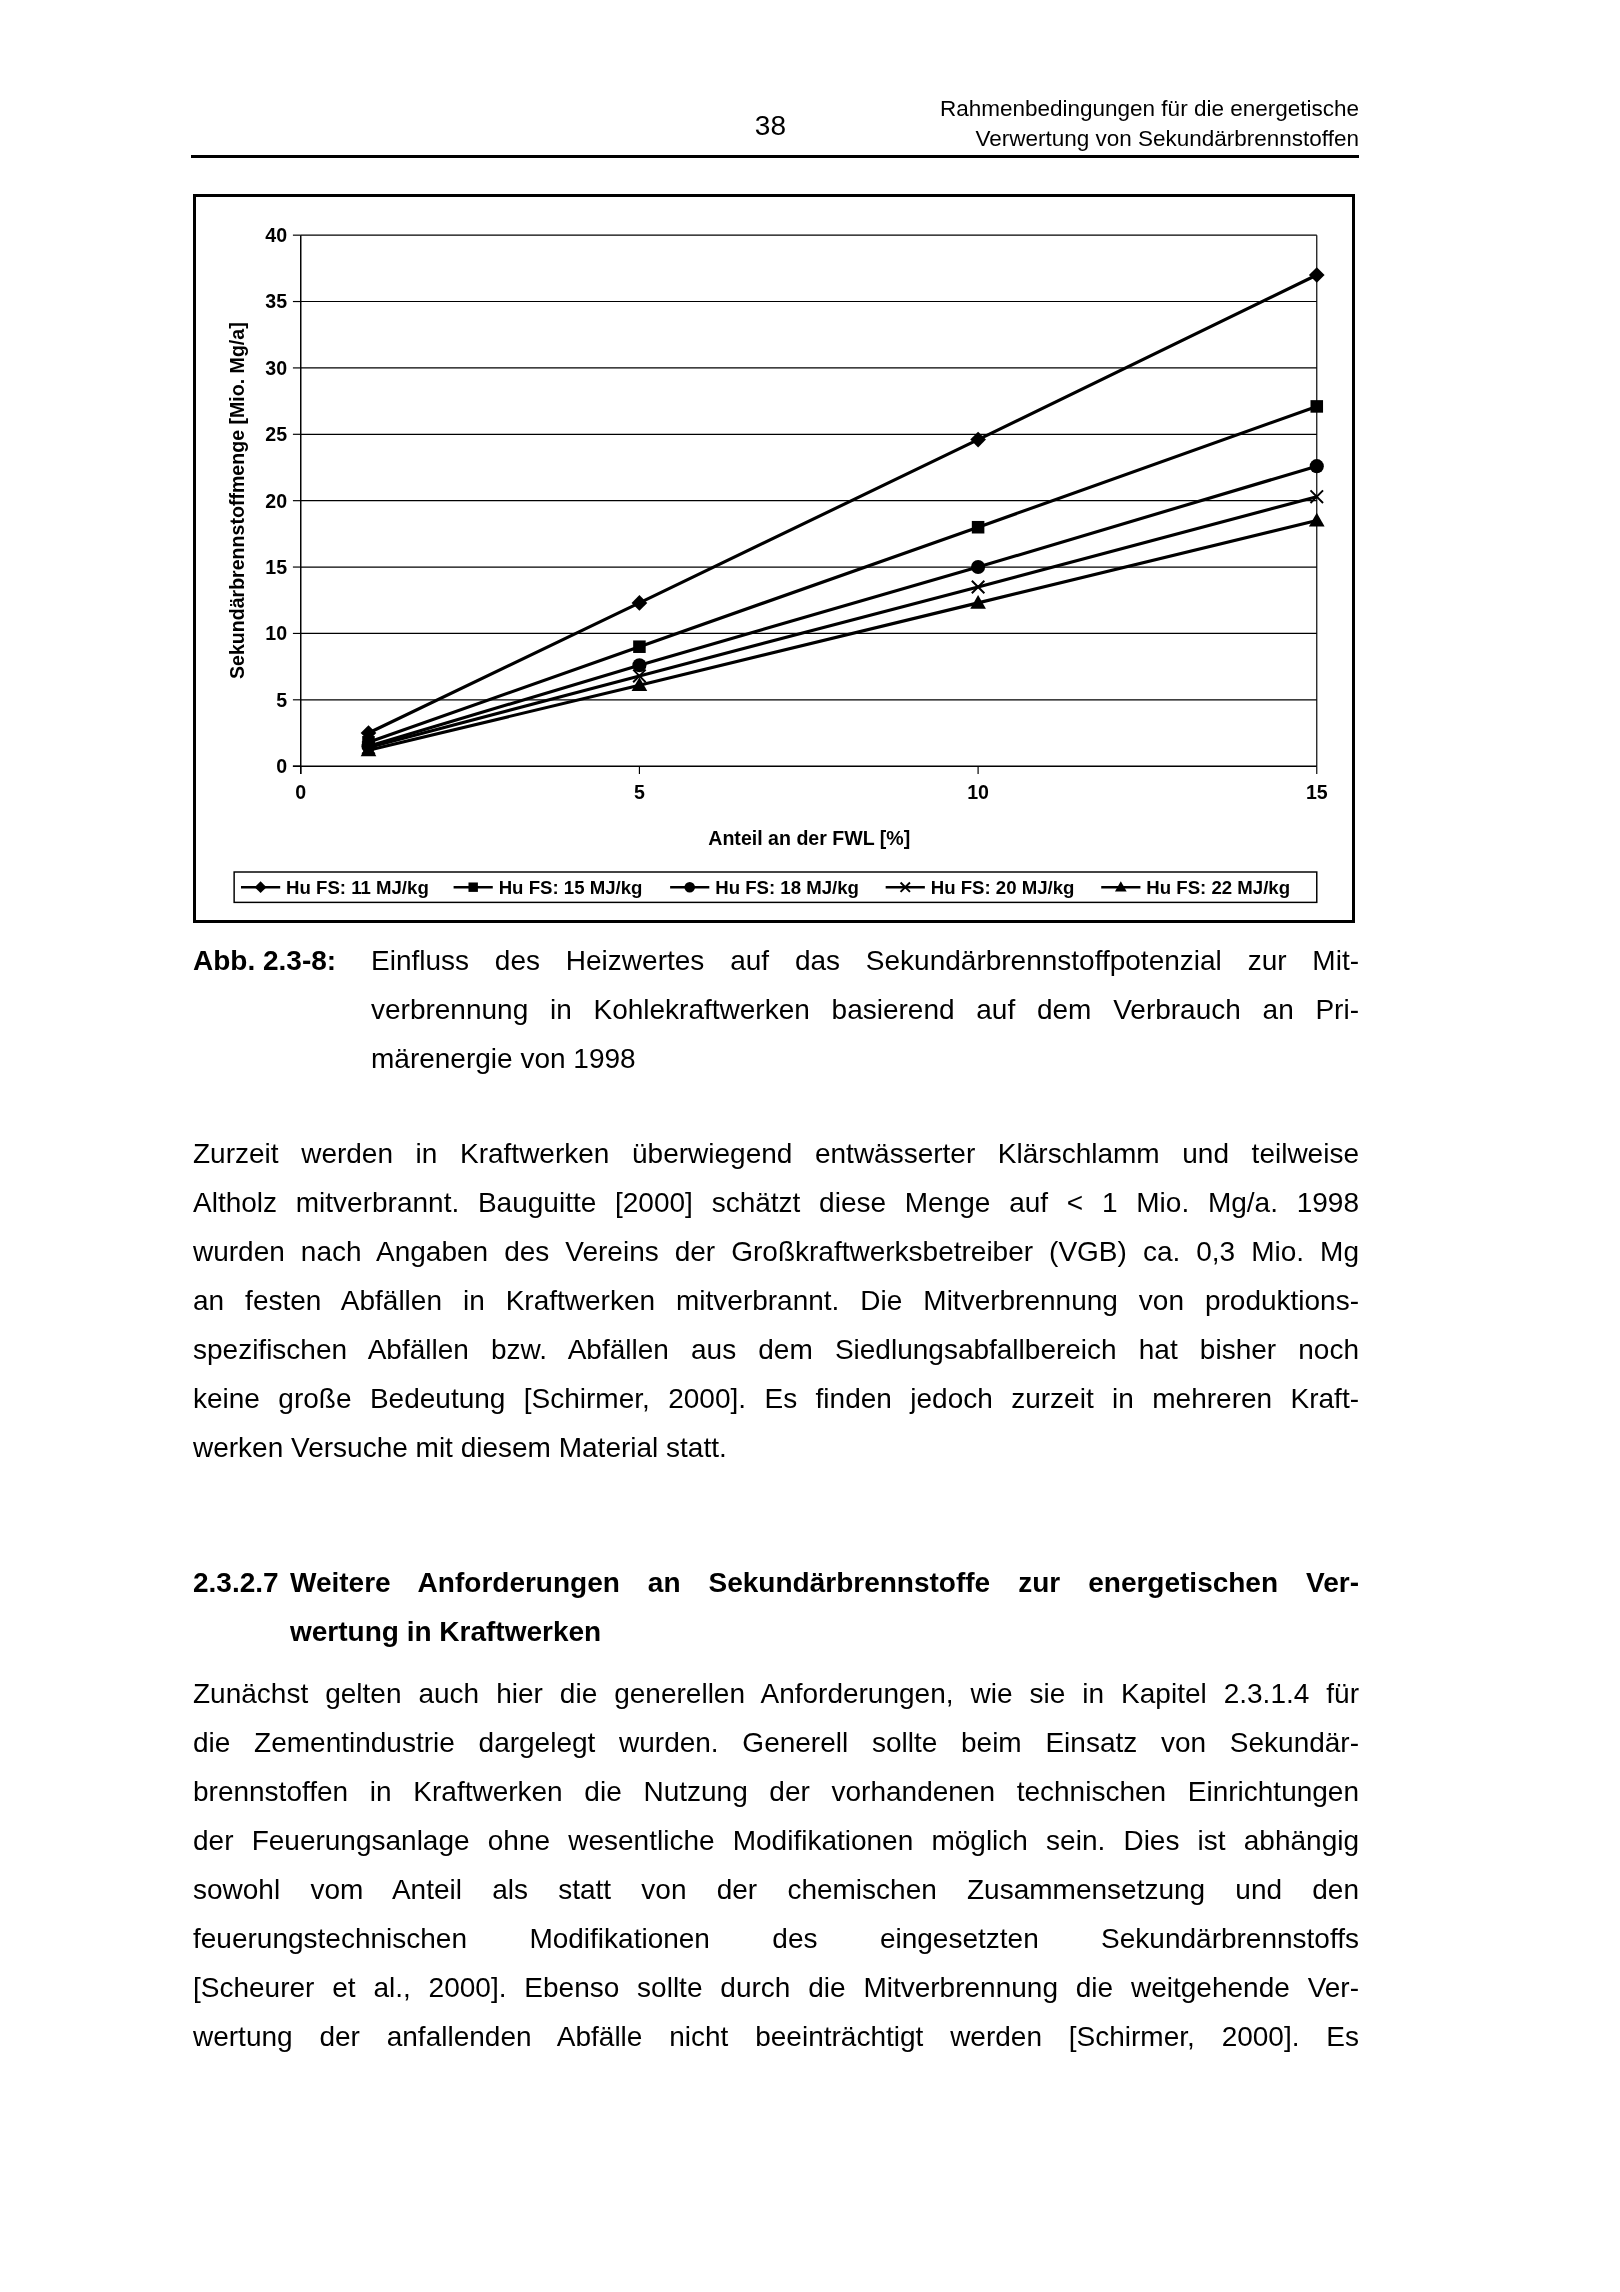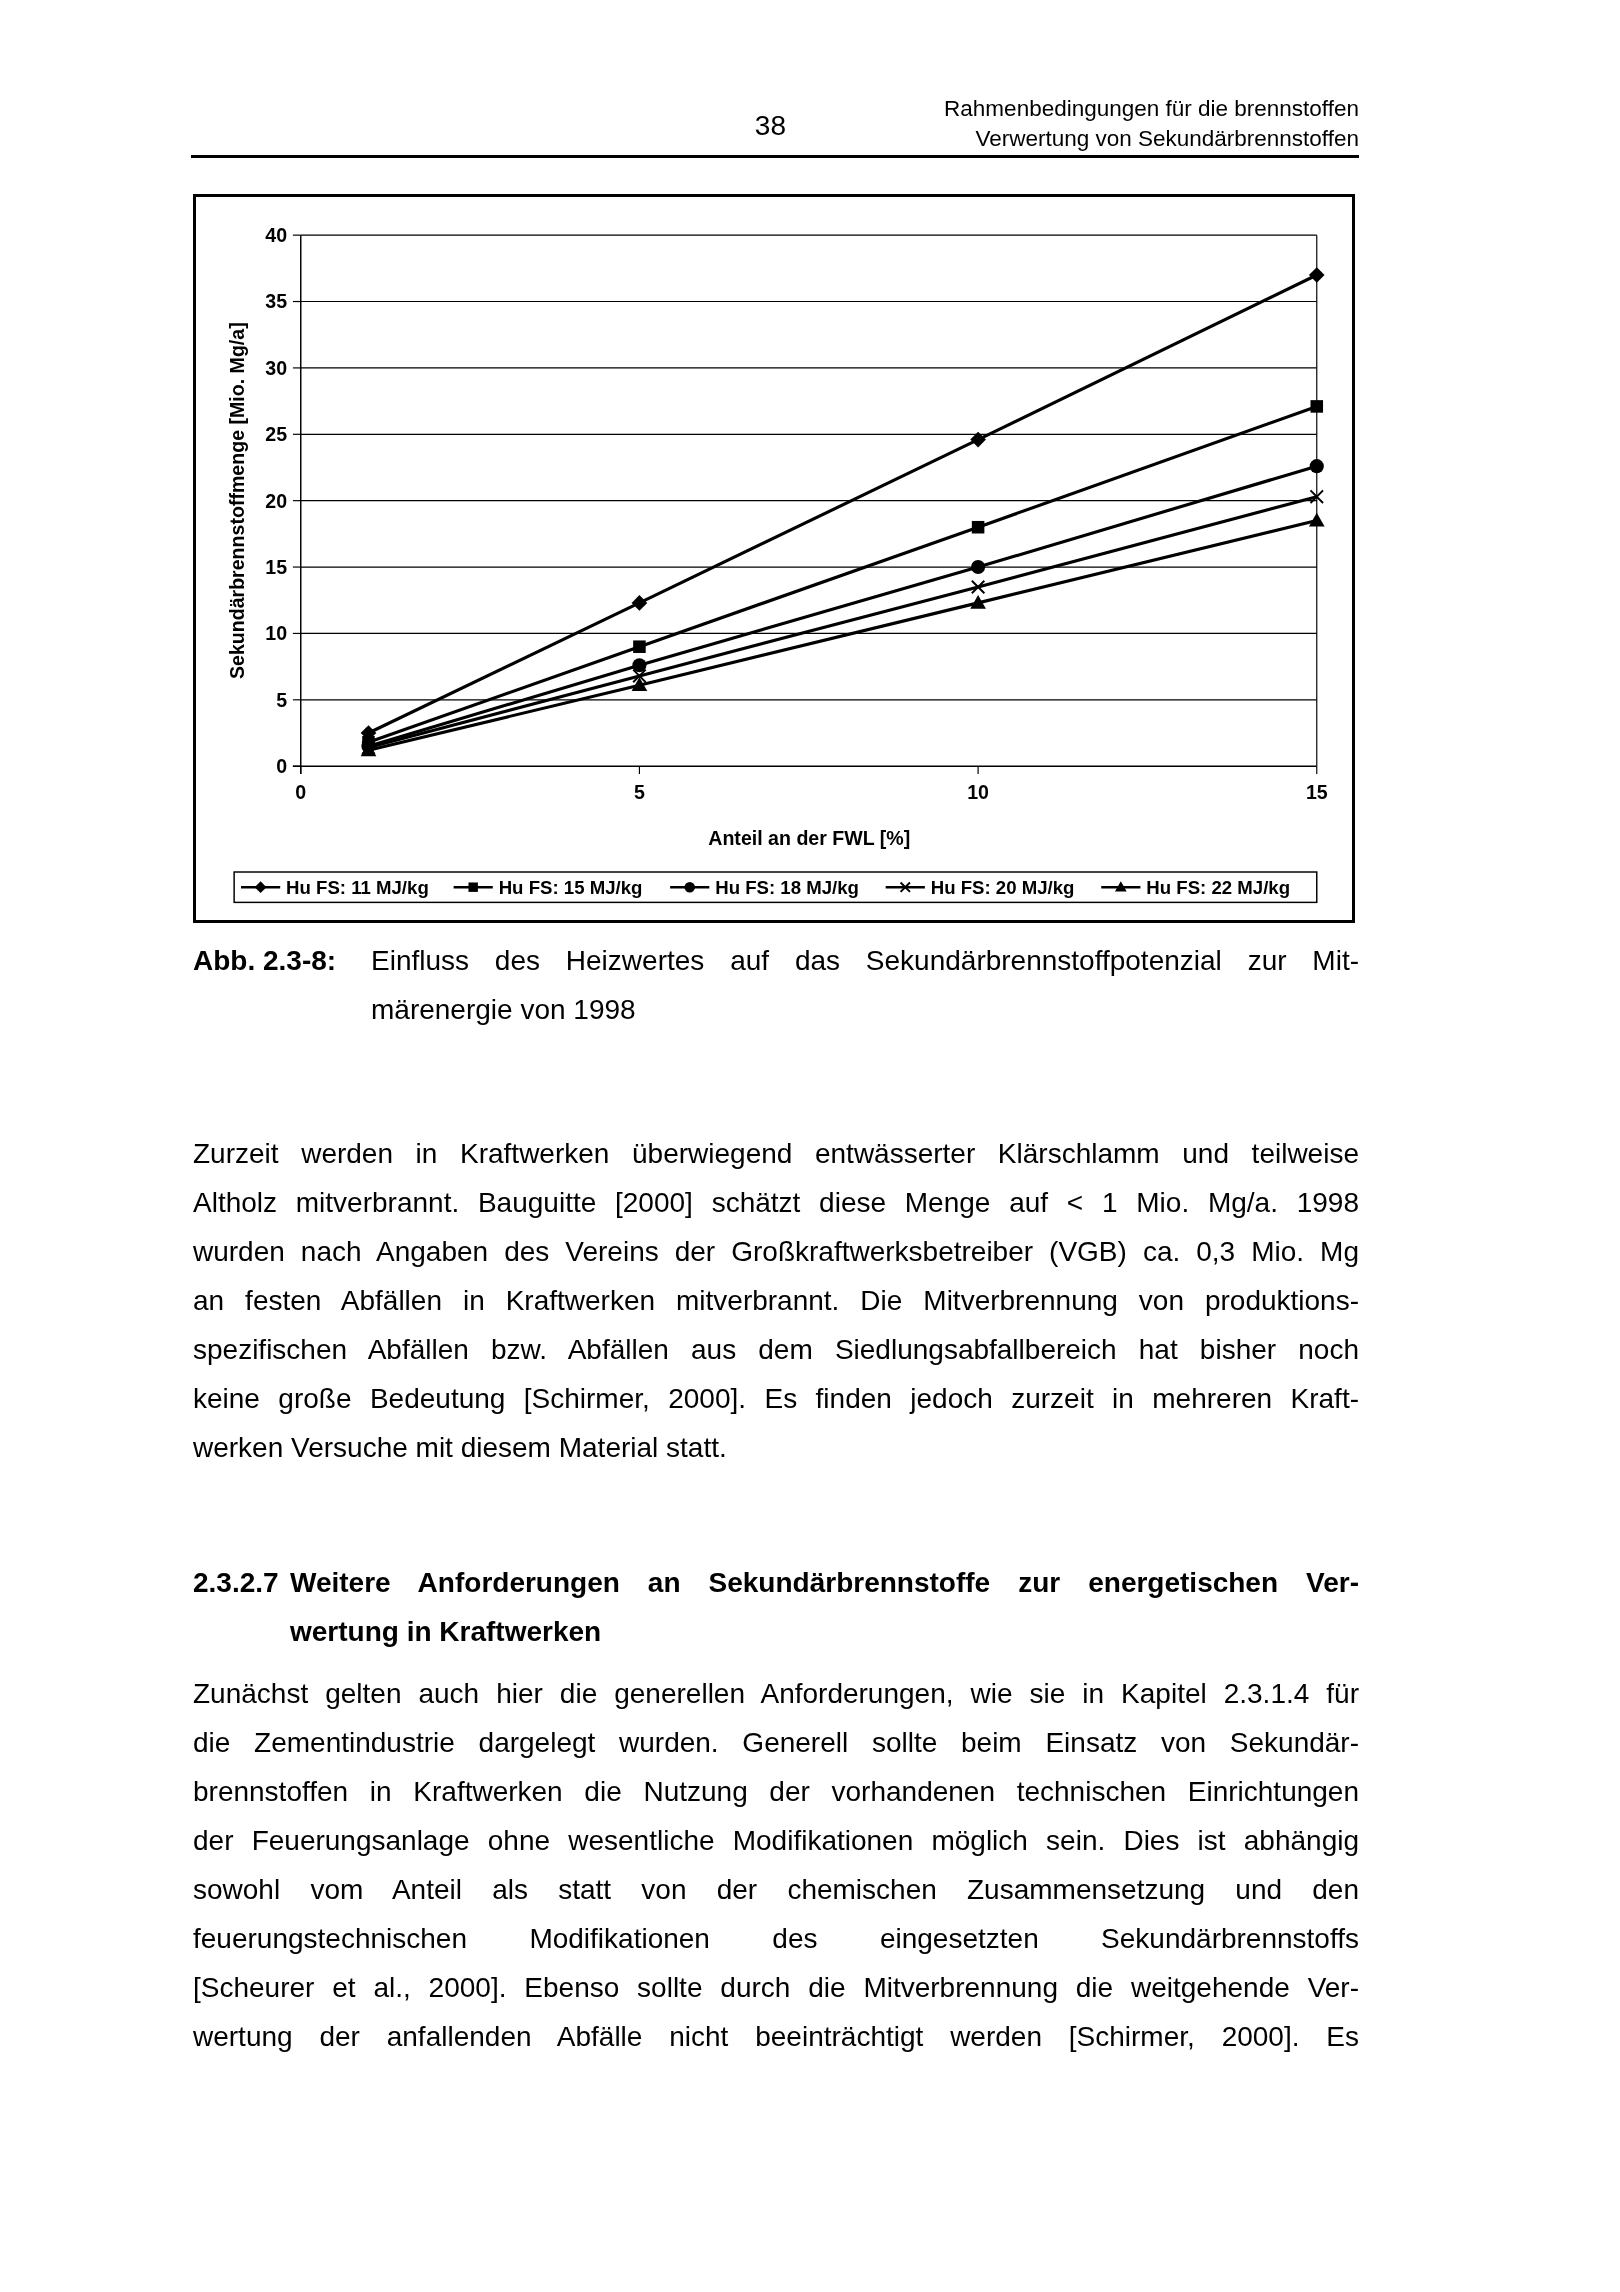--- a/index.html
+++ b/index.html
@@ -28,21 +28,21 @@
   .para2 { top: 1669px; }
   .line { display: block; text-align: justify; text-align-last: justify; }
   .line.last { text-align-last: left; }
 </style>
 </head>
 <body>
 
 <div class="page-header">
   <div class="page-number">38</div>
   <div class="running-head">
-    <div>Rahmenbedingungen für die brennstoffen</div>
+    <div>Rahmenbedingungen für die energetische</div>
     <div>Verwertung von Sekundärbrennstoffen</div>
   </div>
 </div>
 <div class="header-rule"></div>
 
 <div class="figure">
   <svg id="chart" width="1162" height="729" xmlns="http://www.w3.org/2000/svg" viewBox="0 0 1186 744">
     <g id="grid">
         <line x1="111" x2="1148" y1="517.25" y2="517.25" stroke="#000" stroke-width="1.2"></line>
         <line x1="111" x2="1148" y1="449.5" y2="449.5" stroke="#000" stroke-width="1.2"></line>
@@ -151,20 +151,21 @@
           <text x="974" y="715.5" class="legend-text">Hu FS: 22 MJ/kg</text>
         </g>
       </g>
   </svg>
 </div>
 
 <div class="caption">
   <span class="caption-label">Abb. 2.3-8:</span>
   <div class="caption-text">
     <span class="line">Einfluss des Heizwertes auf das Sekundärbrennstoffpotenzial zur Mit-</span>
+    <span class="line">verbrennung in Kohlekraftwerken basierend auf dem Verbrauch an Pri-</span>
     <span class="line last">märenergie von 1998</span>
   </div>
 </div>
 
 <div class="para para1">
   <span class="line">Zurzeit werden in Kraftwerken überwiegend entwässerter Klärschlamm und teilweise</span>
   <span class="line">Altholz mitverbrannt. Bauguitte [2000] schätzt diese Menge auf &lt; 1 Mio. Mg/a. 1998</span>
   <span class="line">wurden nach Angaben des Vereins der Großkraftwerksbetreiber (VGB) ca. 0,3 Mio. Mg</span>
   <span class="line">an festen Abfällen in Kraftwerken mitverbrannt. Die Mitverbrennung von produktions-</span>
   <span class="line">spezifischen Abfällen bzw. Abfällen aus dem Siedlungsabfallbereich hat bisher noch</span>

